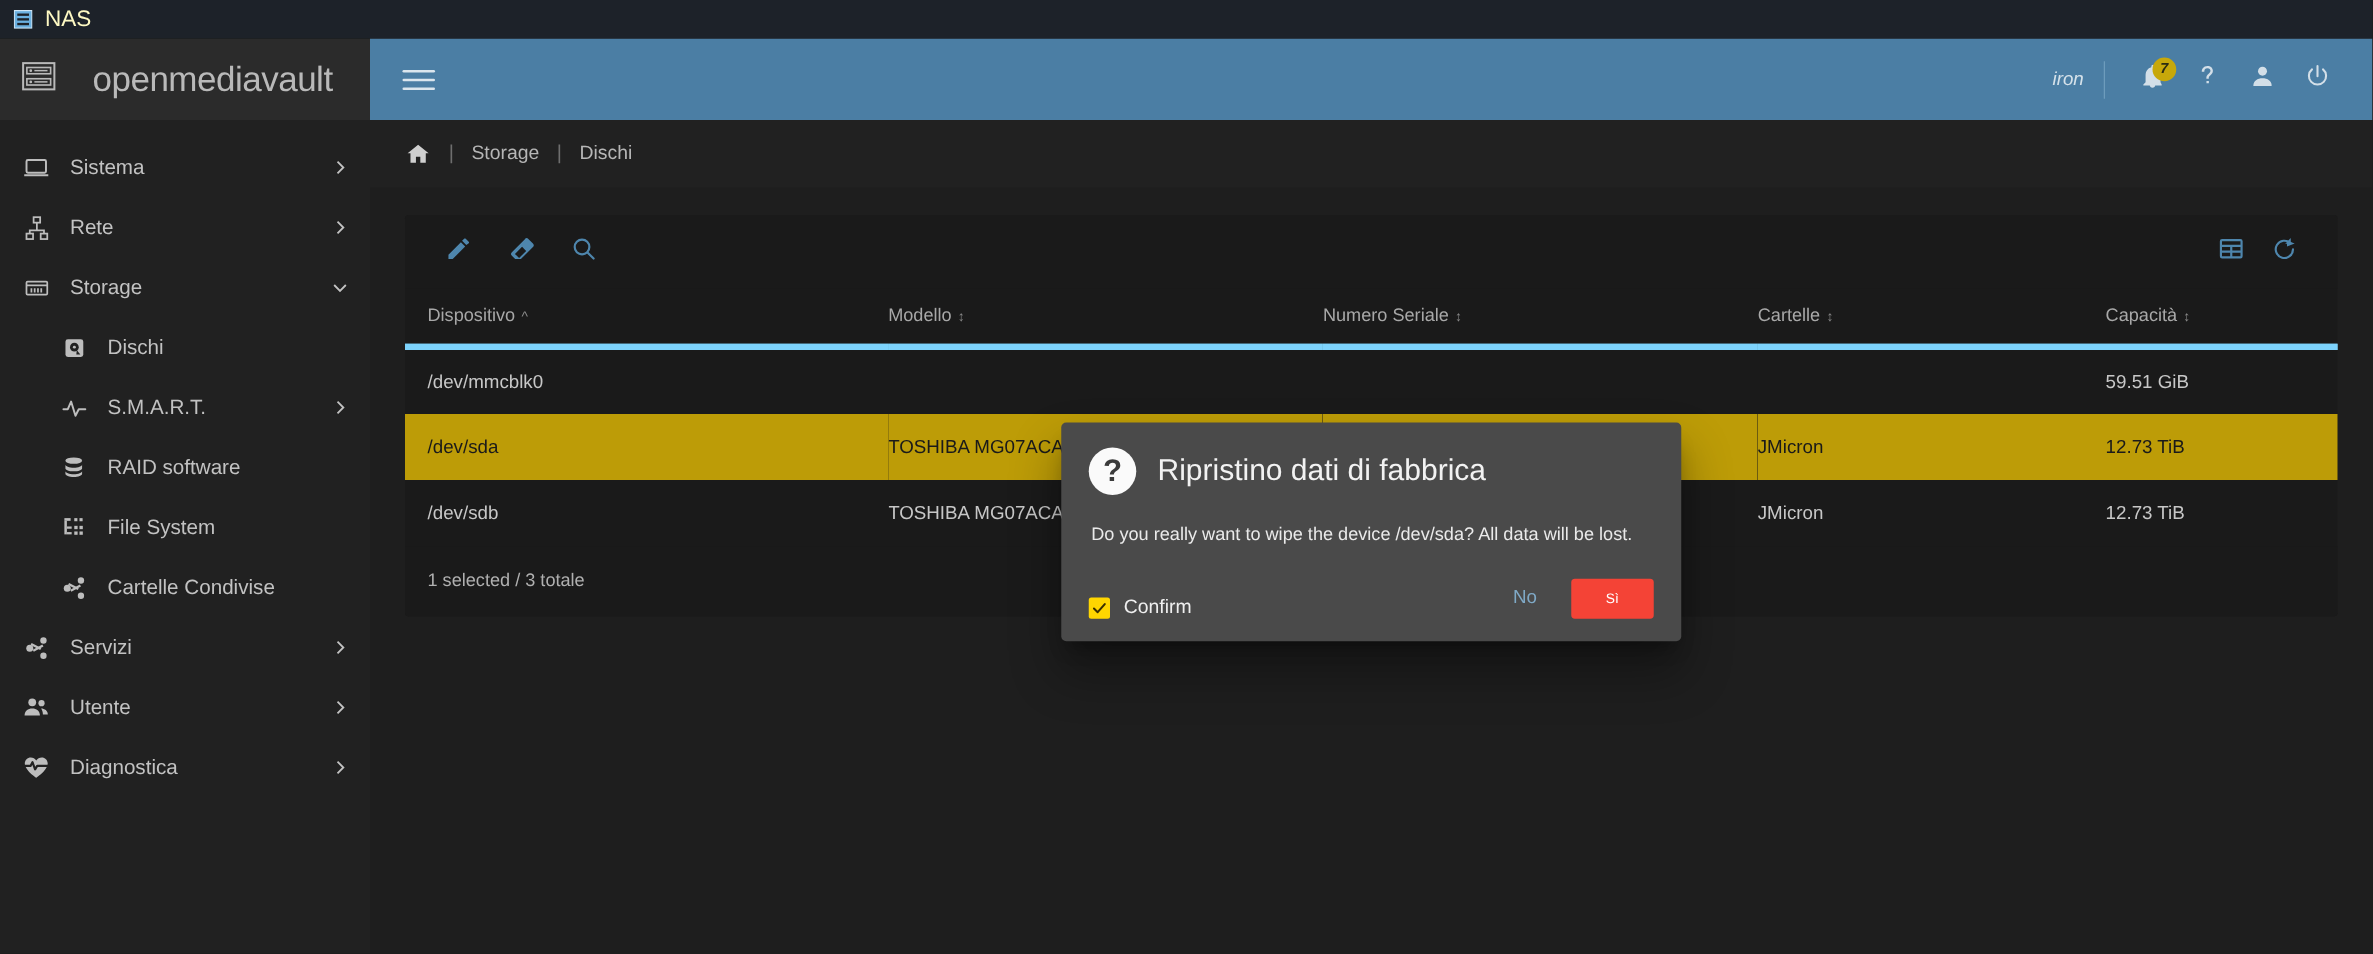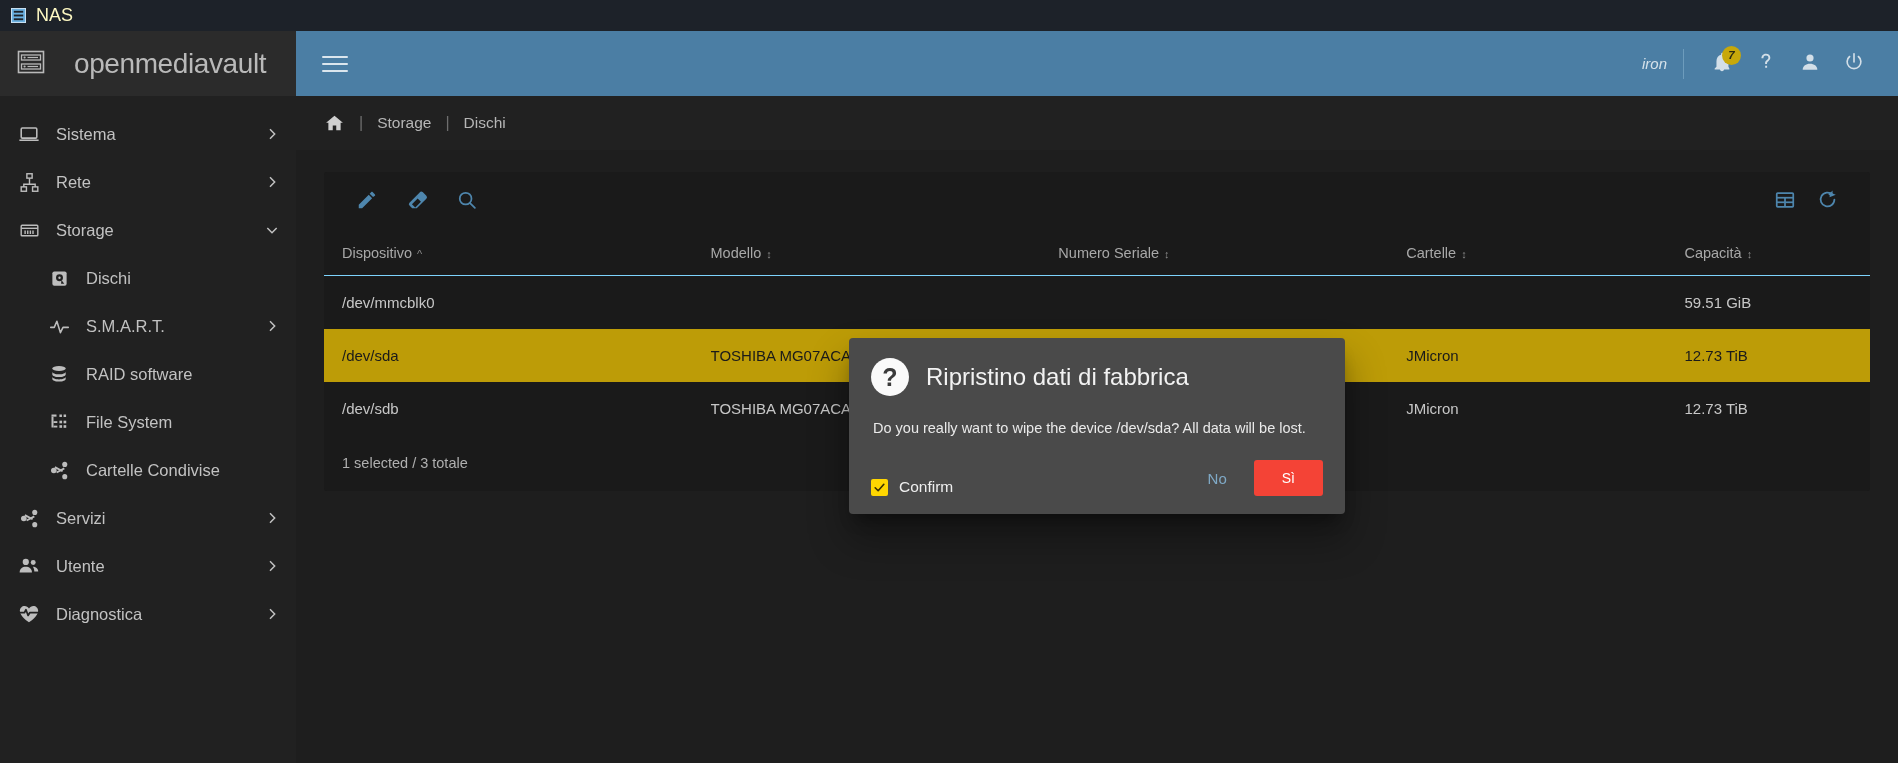--- a/index.html
+++ b/index.html
@@ -157,21 +157,21 @@
   #toolbar .tspacer { flex: 1; }
 
   
   table { width: 100%; border-collapse: collapse; table-layout: fixed; }
   thead th {
     text-align: left;
     font-weight: 400;
     color: #a8a8a8;
     font-size: 14.5px;
     padding: 14px 0 14px 0;
-    border-bottom: 1px solid #7dd3fc;
+    border-bottom: 5px solid #7dd3fc;
     cursor: pointer;
     white-space: nowrap;
   }
   thead th .sort { color: #8a8a8a; font-size: 11px; margin-left: 5px; }
   tbody td {
     color: #c7c7c7;
     font-size: 15px;
     padding: 0;
     height: 53px;
     vertical-align: middle;
@@ -239,21 +239,21 @@
   }
   .chk-label { color: #efefef; font-size: 15.5px; }
   .dlg-spacer { flex: 1; }
   .btn-no {
     color: #7fa9c6; background: none; border: none;
     font-size: 15px; font-family: inherit;
     padding: 9px 17px; cursor: pointer; border-radius: 3px;
   }
   .btn-yes {
     background: #f44336; color: #fff; border: none;
-    font-size: 14px; font-family: inherit;
+    font-size: 11px; font-family: inherit;
     padding: 10px 28px; cursor: pointer; border-radius: 3px;
   }
 </style>
 </head>
 <body>
 
 <div id="titlebar">
   <span class="tb-icon">
     <svg width="15" height="15" viewBox="0 0 16 16">
       <rect x="0.5" y="0.5" width="15" height="15" fill="#6ab0e0" stroke="#cfe6f7"></rect>

